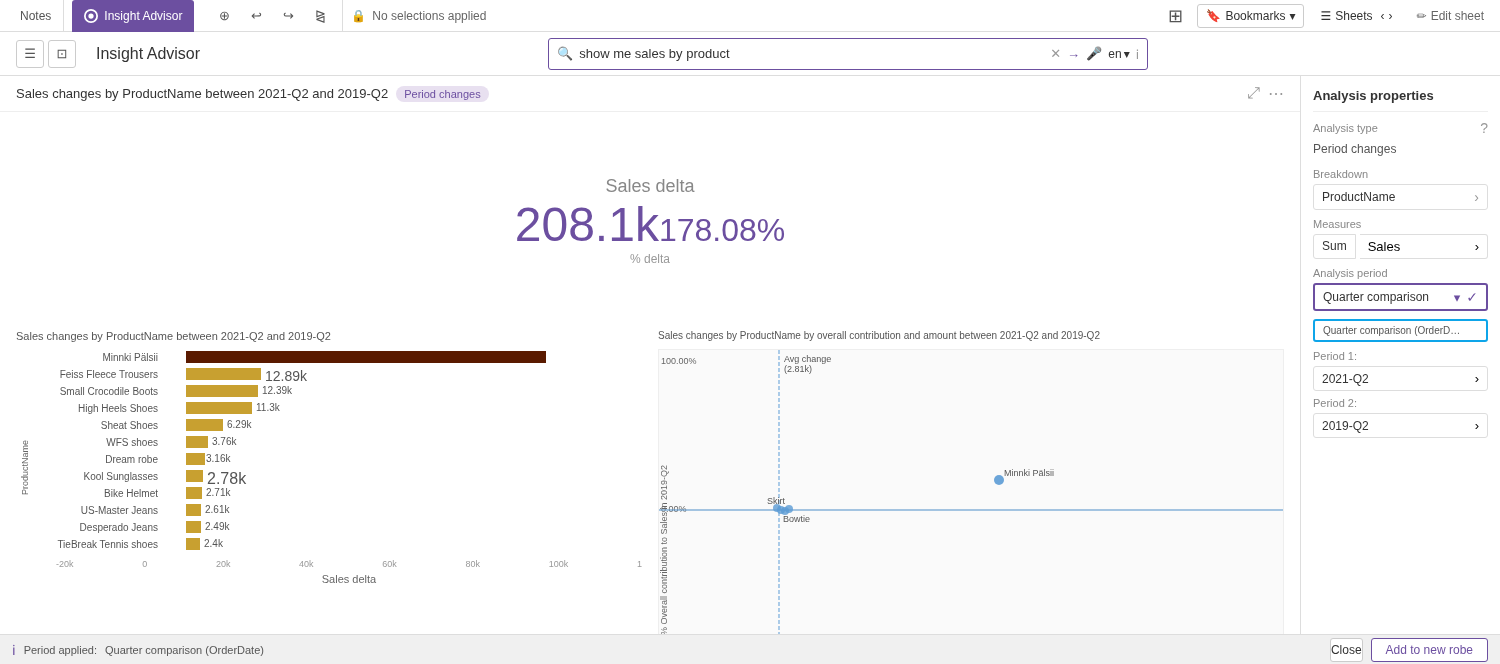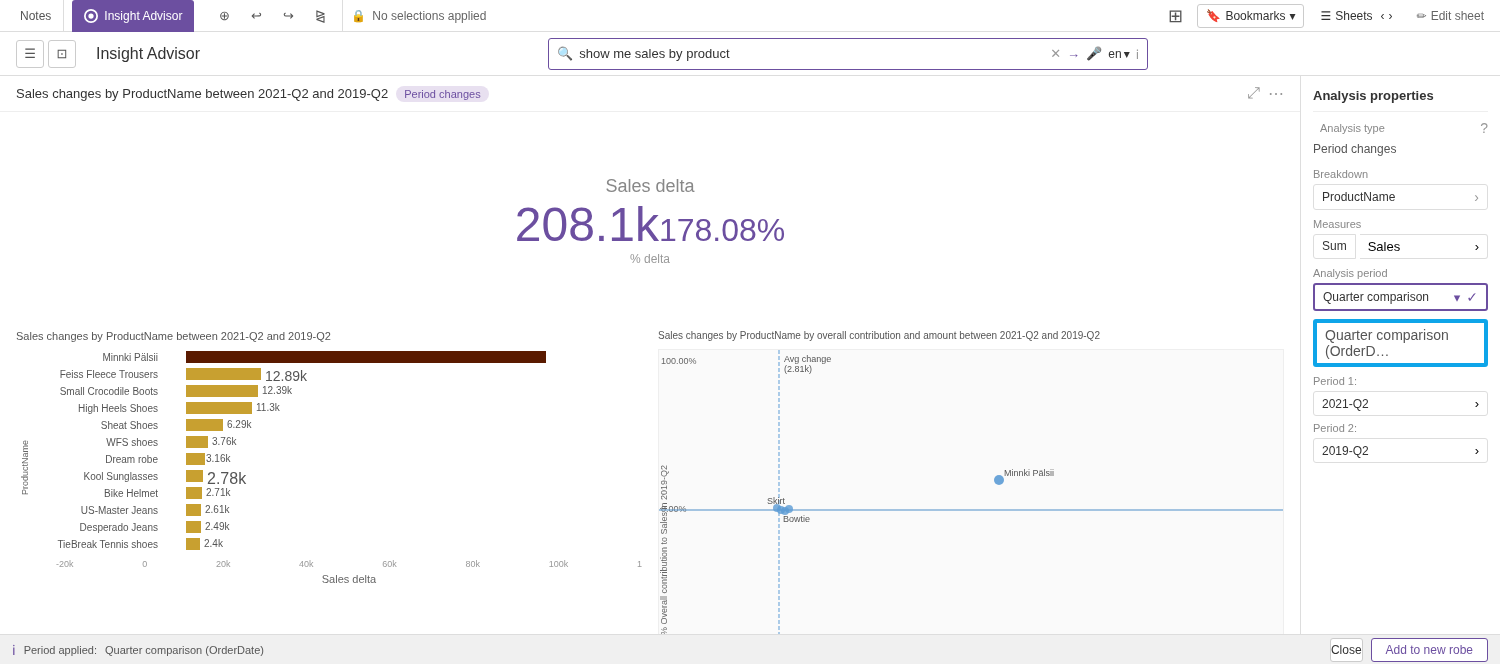--- a/index.html
+++ b/index.html
@@ -122,22 +122,22 @@
       flex: 1; display: flex; align-items: center; border: 1px solid #ddd; border-left: none;
       border-radius: 0 3px 3px 0; padding: 4px 8px; justify-content: space-between; cursor: pointer;
     }
     .analysis-period-select {
       display: flex; align-items: center; border: 2px solid #6c4fa0; border-radius: 3px;
       padding: 4px 8px; justify-content: space-between; cursor: pointer; margin-bottom: 8px;
     }
     .analysis-period-select-label { font-size: 12px; color: #333; }
     .checkmark { color: #6c4fa0; font-size: 14px; margin-left: 4px; }
     .period-option {
-      border: 4px solid #0ea5e9; border-radius: 3px; padding: 4px 8px; margin-bottom: 8px;
-      font-size: 14px; color: #555;
+      border: 2px solid #0ea5e9; border-radius: 3px; padding: 4px 8px; margin-bottom: 8px;
+      font-size: 10px; color: #555;
     }
     .period-sub {
       border: 1px solid #ddd; border-radius: 3px; padding: 4px 8px; margin-bottom: 6px;
       display: flex; align-items: center; justify-content: space-between; cursor: pointer;
     }
     .period-sub-label { font-size: 12px; color: #333; }
     .help-icon { color: #999; font-size: 14px; cursor: pointer; }
 
     
     .bottom-bar {
@@ -396,21 +396,21 @@
           <text x="200" y="332" font-size="9" fill="#666" text-anchor="middle">Change between periods</text>
         </svg>
       </div>
     </div>
   </div>
 
   <div class="right-panel">
     <div class="panel-section-title">Analysis properties</div>
     <hr class="panel-divider">
 
-    <div style="display:flex; align-items:center; justify-content:space-between; margin-bottom:6px;margin-left:7px;">
+    <div style="display:flex; align-items:center; justify-content:space-between; margin-bottom:6px;">
       <div class="panel-label" style="margin-bottom:0;">Analysis type</div>
       <span class="help-icon">?</span>
     </div>
     <div class="panel-value">Period changes</div>
 
     <div class="panel-label">Breakdown</div>
     <div class="panel-row">
       <span class="panel-row-label">ProductName</span>
       <span class="panel-row-chevron">›</span>
     </div>

